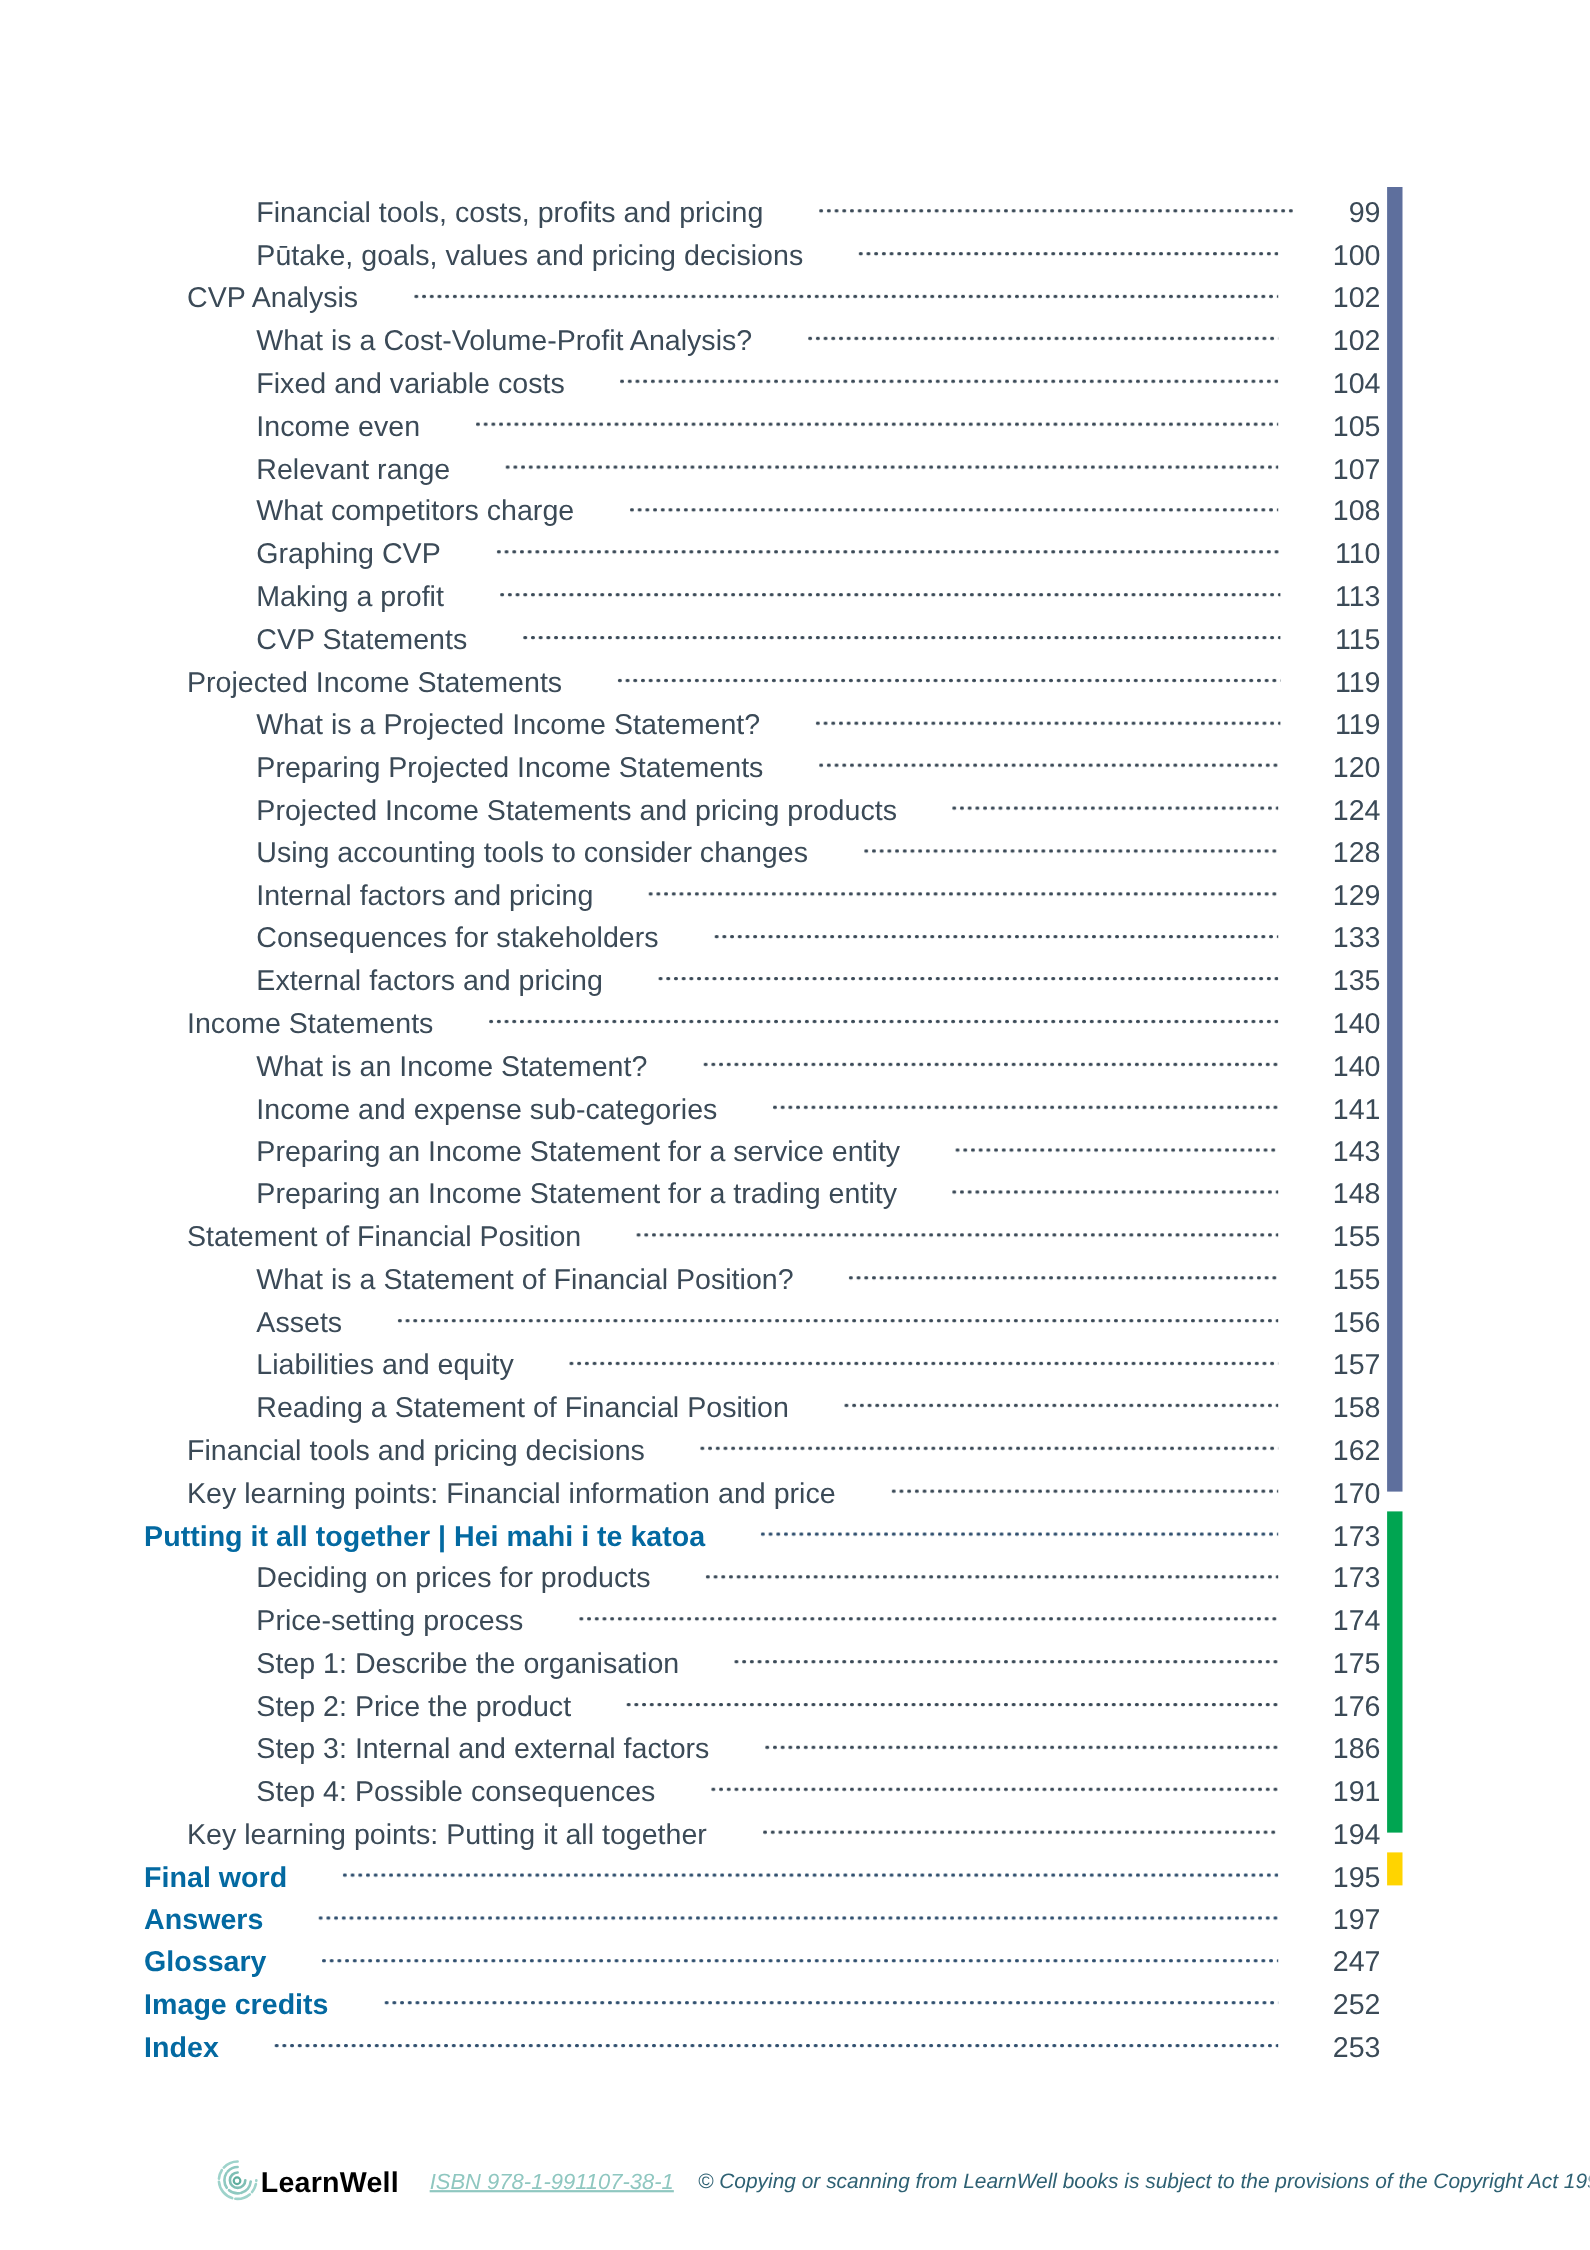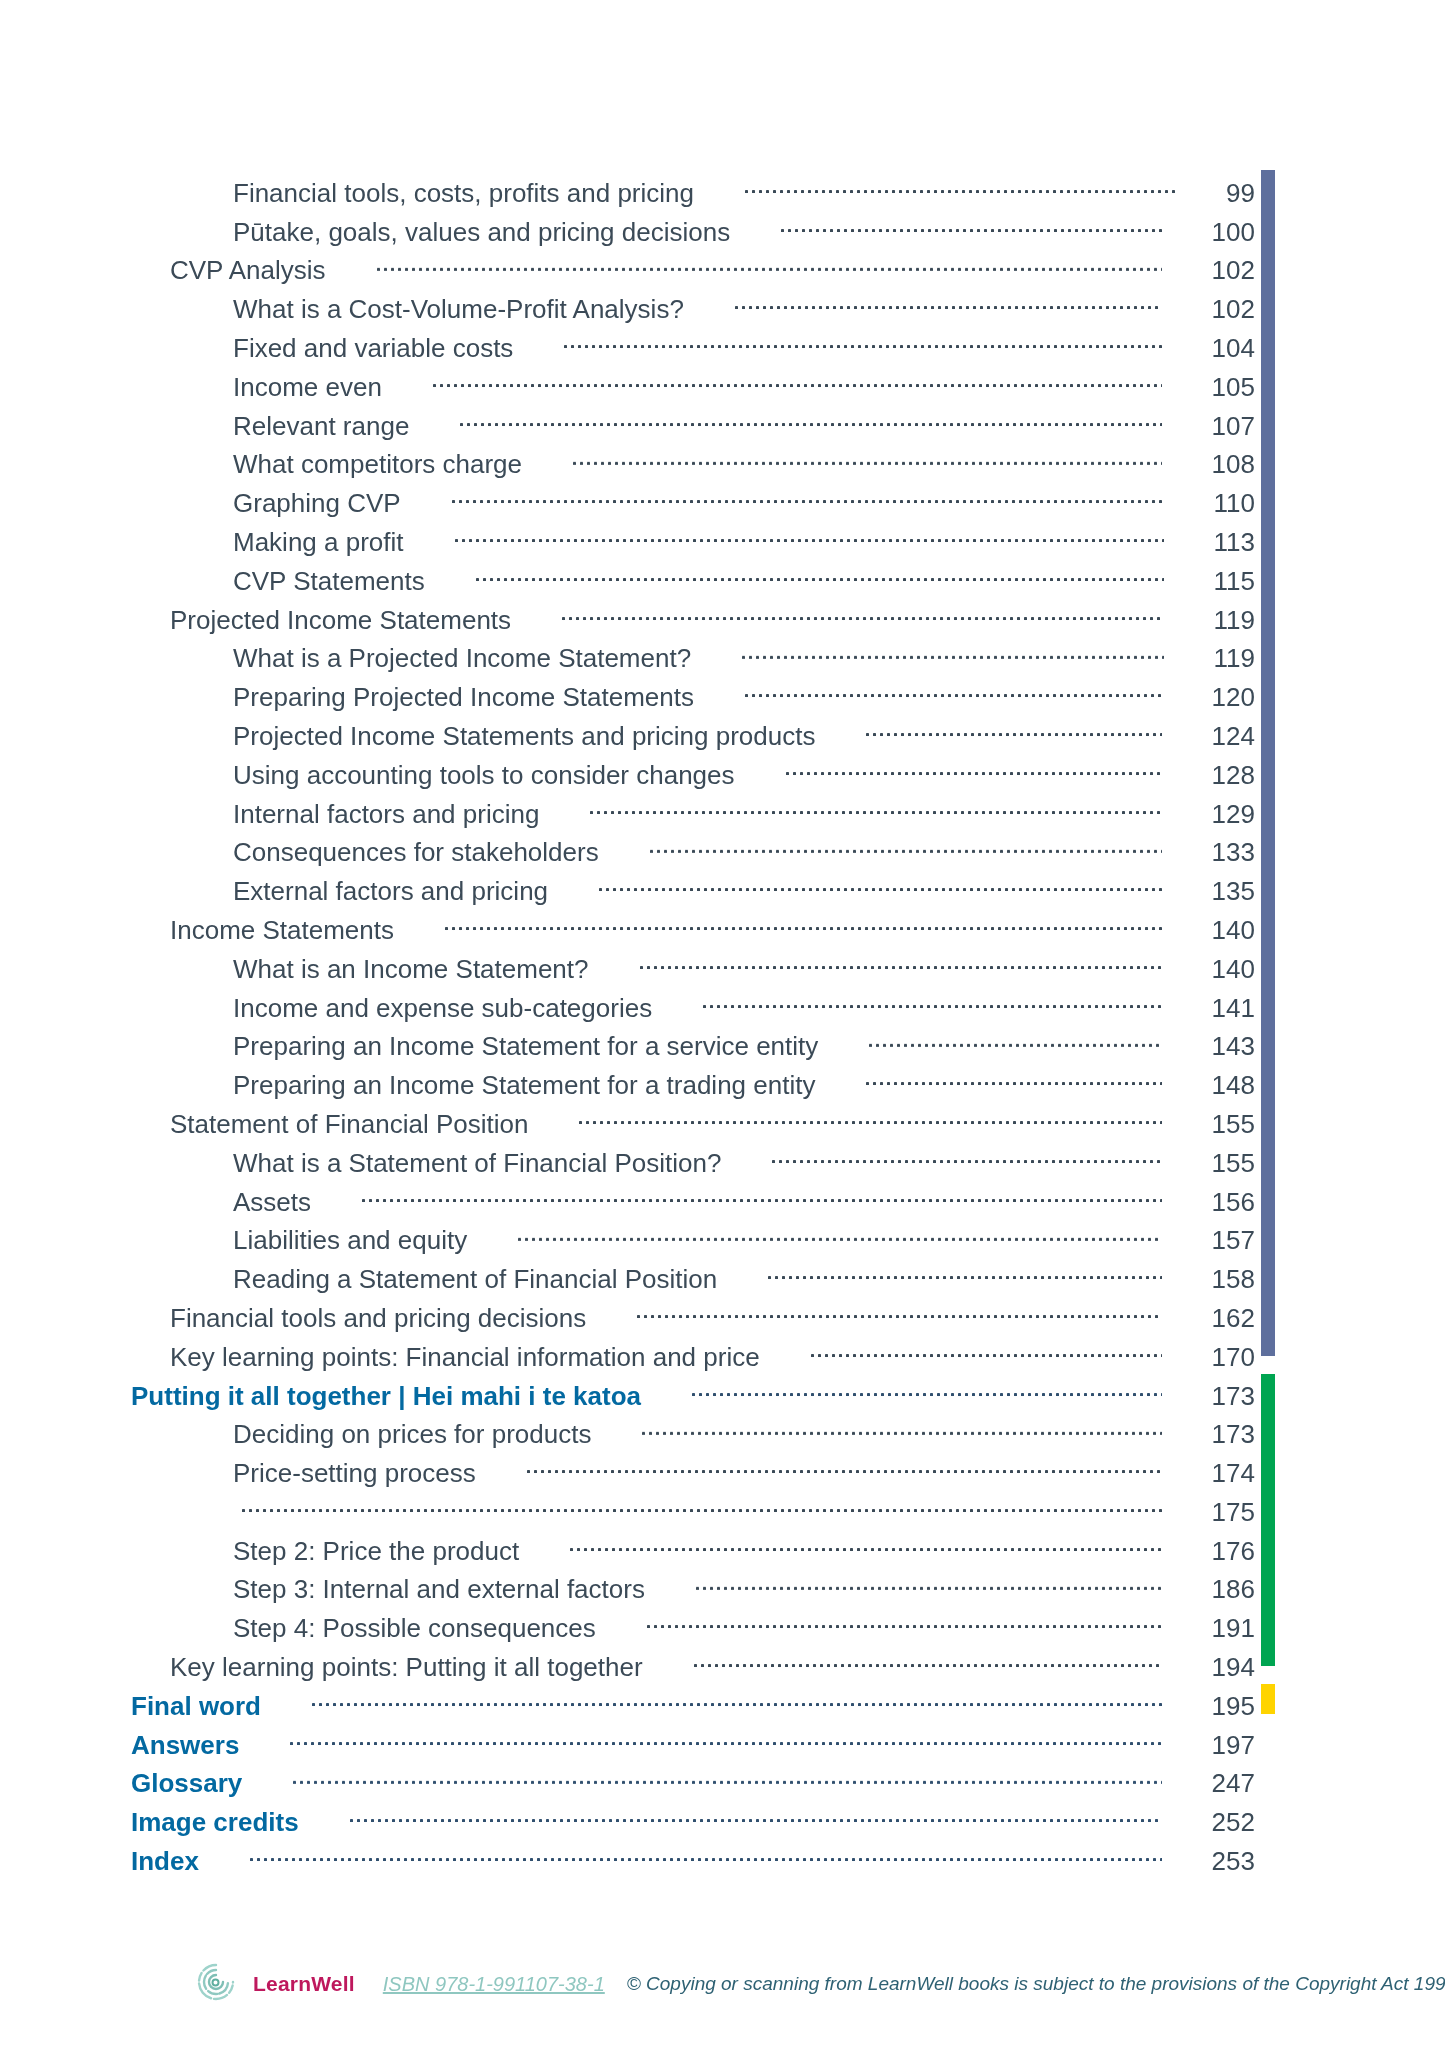--- a/index.html
+++ b/index.html
@@ -37,21 +37,21 @@
   #bar-blue{top:170px;height:1186px;}
   #bar-green{top:1374px;height:292px;}
   #bar-yellow{top:1684px;height:30px;}
 
   
   #footer{
     position:absolute;left:195px;top:1962px;height:44px;
     display:flex;align-items:center;
   }
   #footer .wordmark{
-    margin-left:16px;font-size:21px;font-weight:bold;color:#be185d;letter-spacing:0.2px;
+    margin-left:0;font-size:26px;font-weight:bold;color:#000000;letter-spacing:0.2px;
   }
   #footer .isbn{
     margin-left:28px;font-size:20px;font-style:italic;color:#8fc7c0;white-space:nowrap;text-decoration:underline;
   }
   #footer .copyright{
     margin-left:22px;font-size:19px;font-style:italic;color:#2e6173;white-space:nowrap;
   }
 </style>
 </head>
 <body>
@@ -223,20 +223,21 @@
         <span class="label">Deciding on prices for products</span>
         <span class="dots"></span>
         <span class="pg">173</span>
       </div>
       <div class="row l2">
         <span class="label">Price-setting process</span>
         <span class="dots"></span>
         <span class="pg">174</span>
       </div>
       <div class="row l2">
+        <span class="label">Step 1: Describe the organisation</span>
         <span class="dots"></span>
         <span class="pg">175</span>
       </div>
       <div class="row l2">
         <span class="label">Step 2: Price the product</span>
         <span class="dots"></span>
         <span class="pg">176</span>
       </div>
       <div class="row l2">
         <span class="label">Step 3: Internal and external factors</span>

